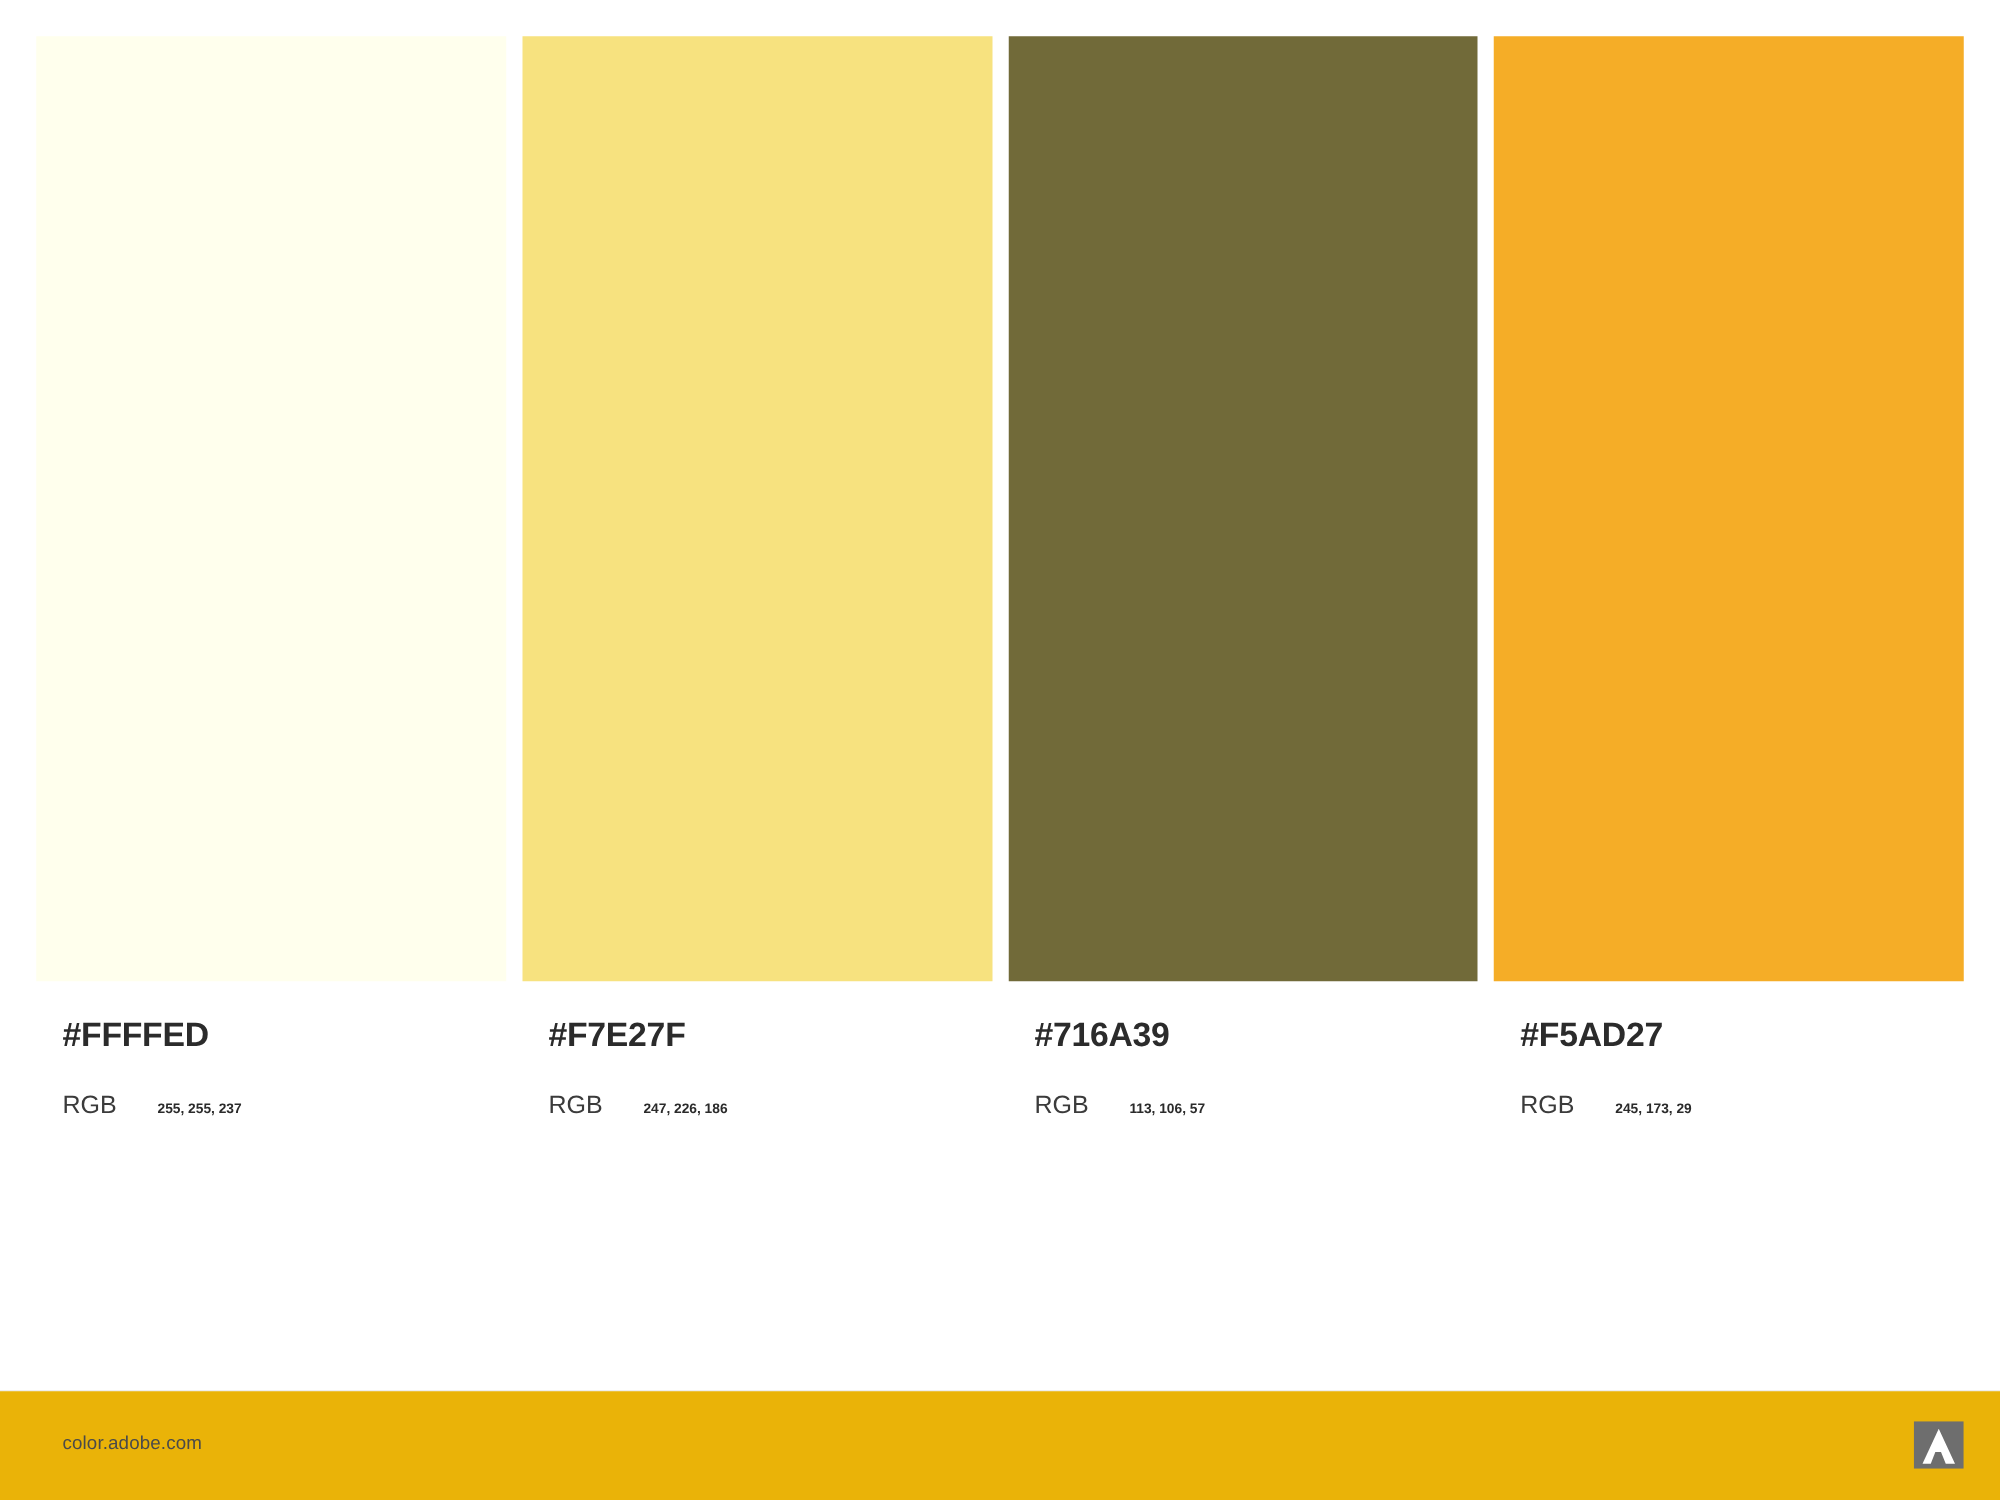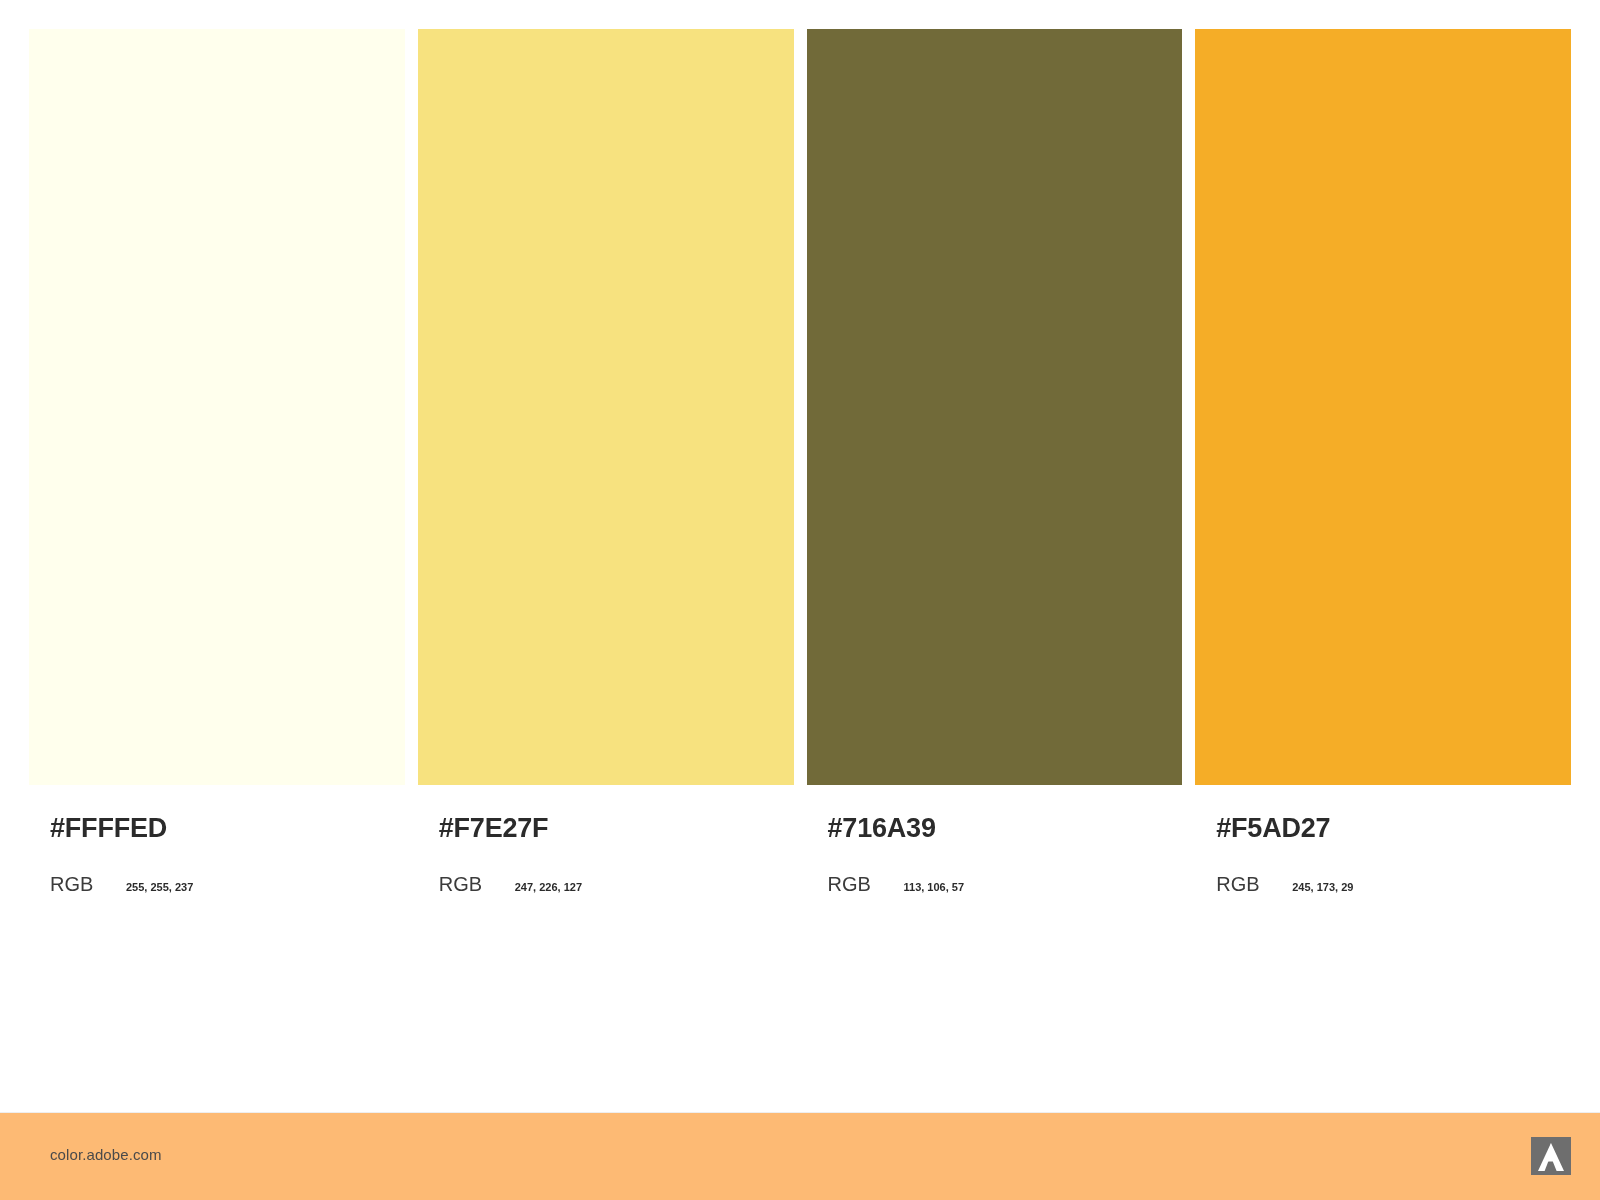--- a/index.html
+++ b/index.html
@@ -97,21 +97,21 @@
     color: #2b2b2b;
   }
 
   
   .footer {
     position: absolute;
     left: 0;
     top: 1112px;
     width: 1600px;
     height: 88px;
-    background: #fdba74;
+    background: #eab308;
     border-top: 1px solid #eeeeee;
     box-sizing: border-box;
     text-decoration: underline;
   }
 
   .footer-url {
     position: absolute;
     left: 50px;
     top: 33px;
     font-size: 15px;
@@ -160,21 +160,21 @@
       <div class="rgb-row">
         <span class="rgb-key">RGB</span>
         <span class="rgb-val">255, 255, 237</span>
       </div>
     </div>
 
     <div class="info-col">
       <div class="hex-label">#F7E27F</div>
       <div class="rgb-row">
         <span class="rgb-key">RGB</span>
-        <span class="rgb-val">247, 226, 127</span>
+        <span class="rgb-val">247, 226, 186</span>
       </div>
     </div>
 
     <div class="info-col">
       <div class="hex-label">#716A39</div>
       <div class="rgb-row">
         <span class="rgb-key">RGB</span>
         <span class="rgb-val">113, 106, 57</span>
       </div>
     </div>

